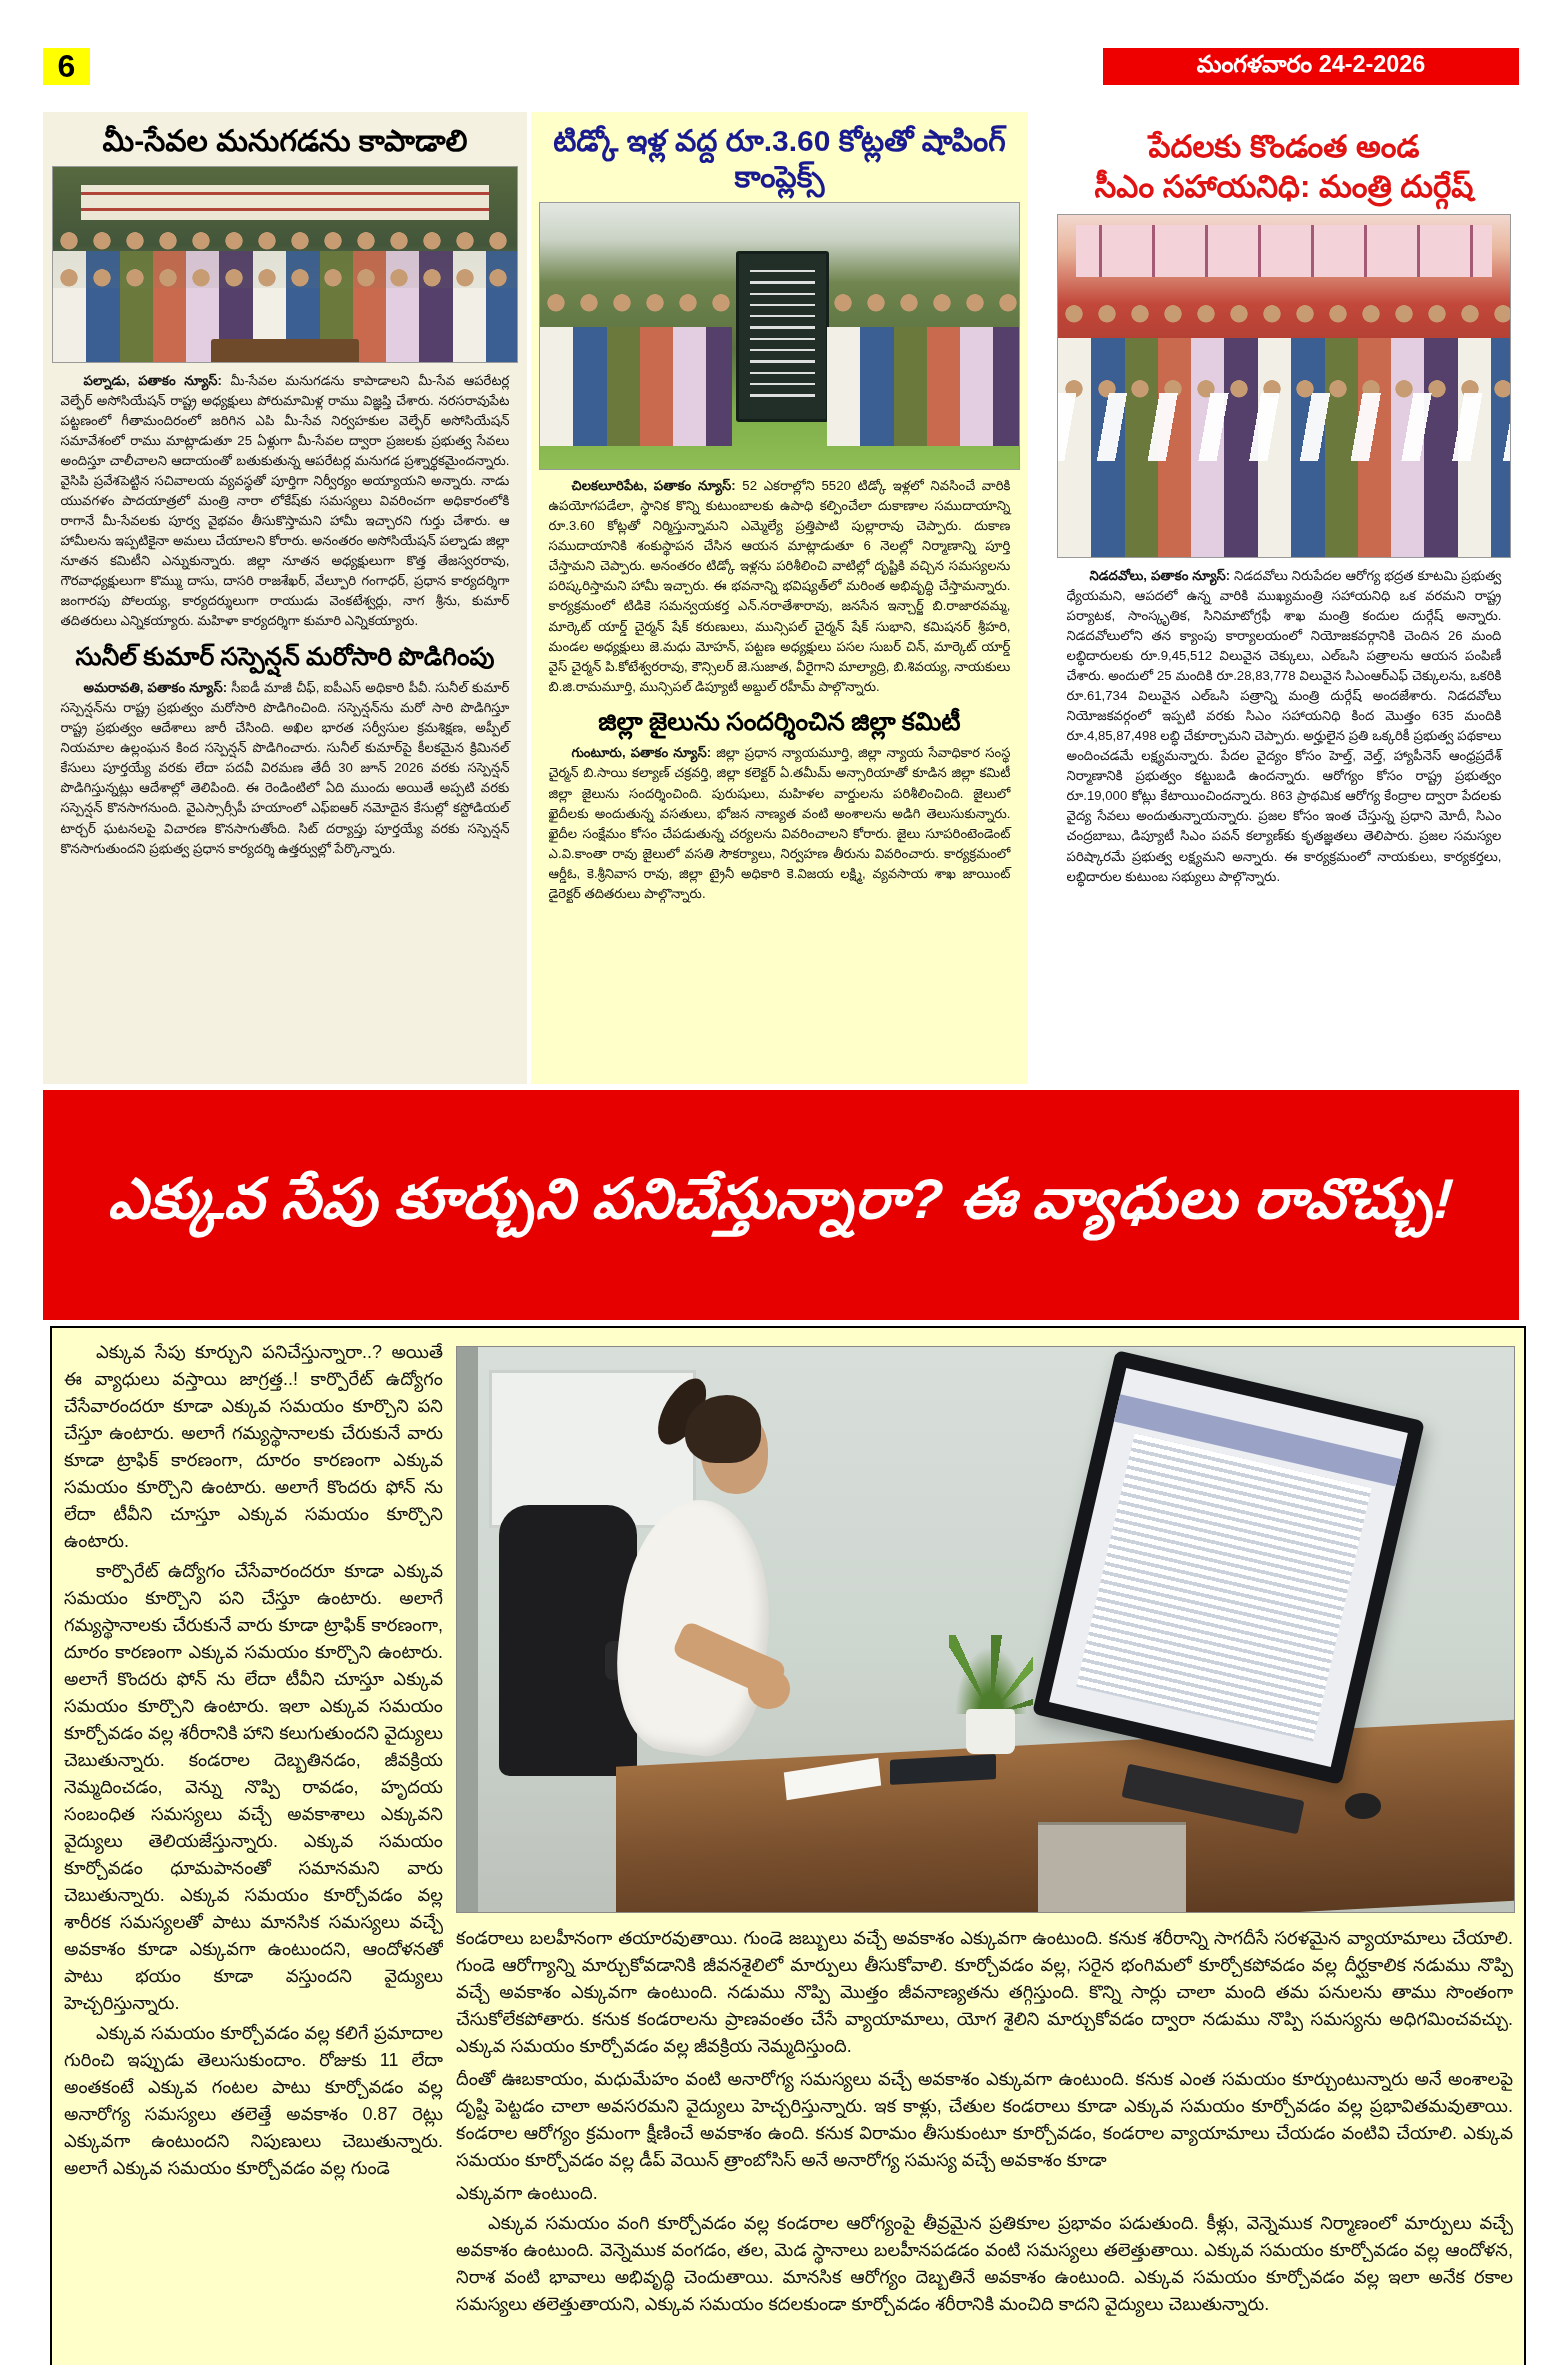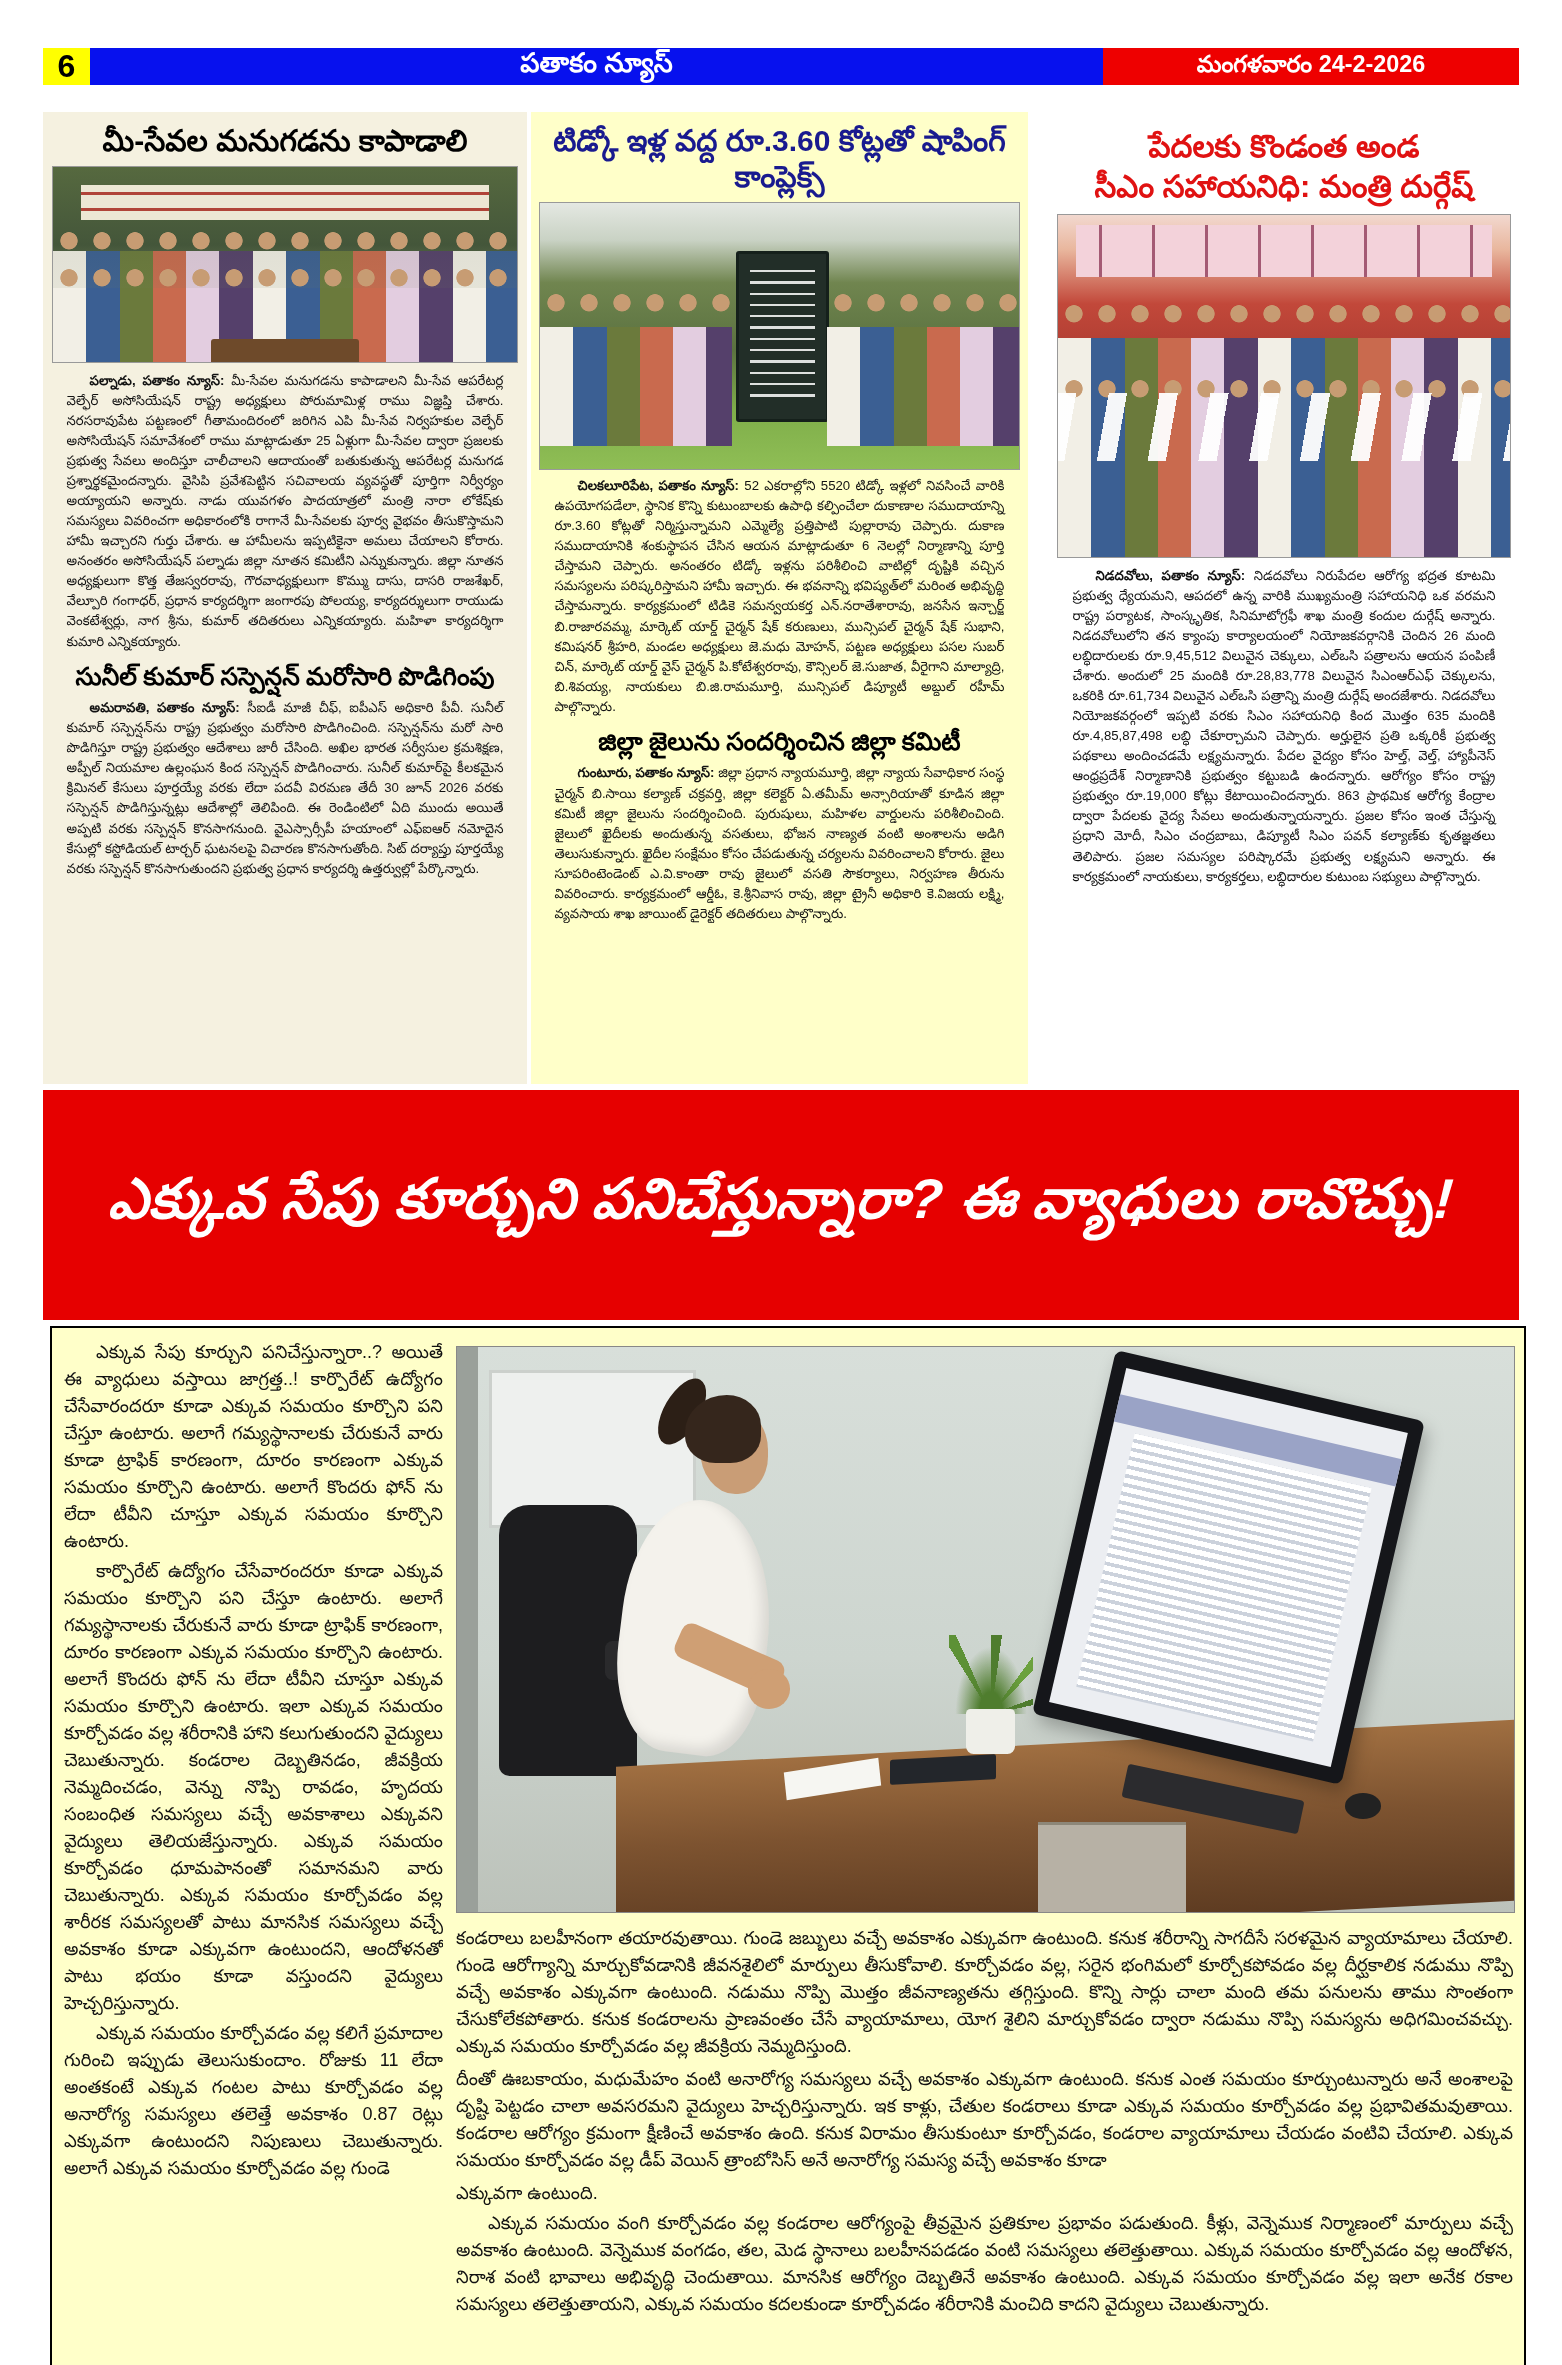--- a/index.html
+++ b/index.html
@@ -16,21 +16,21 @@
 
   
   .topcol{position:absolute;top:112px;height:972px;box-sizing:border-box;padding:4.5px 7.6px;overflow:hidden;}
   #col1{left:43px;width:484px;background:#f5f1e0;}
   #col2{left:531px;width:497px;background:#ffffc9;}
   #col3{left:1049px;width:470px;background:#ffffff;}
   .hl1{font-size:30px;font-weight:bold;text-align:center;line-height:1.2;margin:6px 3px 7.6px;color:#000;}
   .hl-navy{color:#191a8f;font-size:30px;}
   .hl-red{color:#e01212;font-size:31px;line-height:1.28;margin-top:10.6px;}
   .hl2{font-size:25px;font-weight:bold;text-align:center;line-height:1.2;margin:10.6px 1.5px 6px;color:#000;font-family:Liberation Serif, serif;}
-  .body{font-size:13.2px;line-height:1.52;text-align:justify;margin:0 16px;text-indent:23px;}
+  .body{font-size:13.2px;line-height:1.52;text-align:justify;margin:0 10px;text-indent:23px;}
   .body .dl{font-weight:bold;}
 
   
   .photo{position:relative;overflow:hidden;border:0.8px solid #999;}
   .heads,.torsos{position:absolute;left:0;right:0;}
   .heads{background-image:radial-gradient(circle at 16px 9.8px,#c79c73 8.3px,rgba(0,0,0,0) 9px);
          background-size:33px 21px;background-repeat:repeat-x;height:21px;}
   .torsos{background-image:repeating-linear-gradient(90deg,#f2efe6 0 33px,#3b5f93 33px 67px,#6b7a3c 67px 100px,
           #c96a4e 100px 133px,#e3cde0 133px 166px,#55406b 166px 200px);}
 
@@ -108,21 +108,20 @@
        background-image:repeating-linear-gradient(180deg,#ffffff 0 5.3px,#ccd2dc 5.3px 9px);}
   #photo4 .keyboard{position:absolute;left:63%;top:77%;width:17%;height:6%;background:#2b2b2e;border-radius:3.8px;transform:rotate(12deg);}
   #photo4 .mouse{position:absolute;left:84%;top:79%;width:3.4%;height:4.5%;background:#222;border-radius:50%;}
 </style>
 </head>
 <body>
 
 <div id="sheet">
 
   <div class="pagenum">6</div>
-  <div class="masthead">పతాకం న్యూస్</div>
   <div class="datebar">మంగళవారం  24-2-2026</div>
 
   <div id="col1" class="topcol">
     <div class="hl1">మీ-సేవల మనుగడను కాపాడాలి</div>
     <div id="photo1" class="photo">
       <div class="banner"></div>
       <div class="heads h-back"></div>
       <div class="torsos t-back"></div>
       <div class="heads h-front"></div>
       <div class="torsos t-front"></div>

